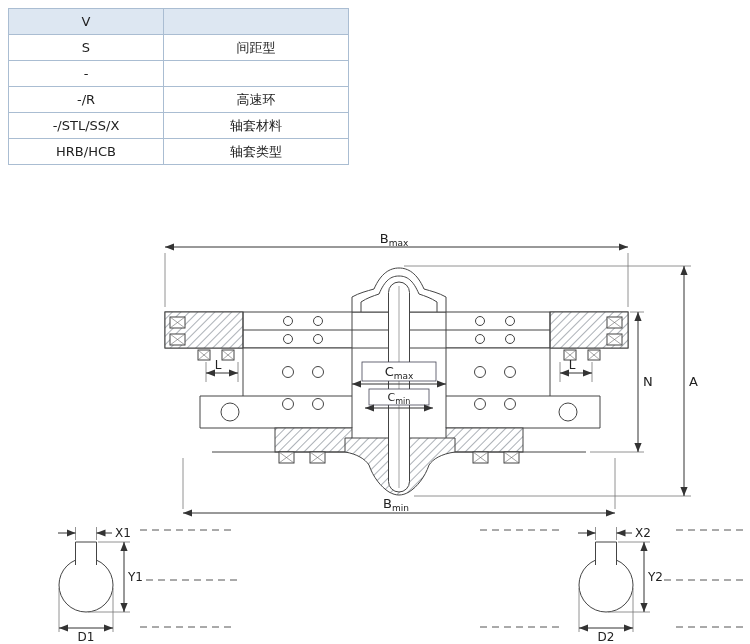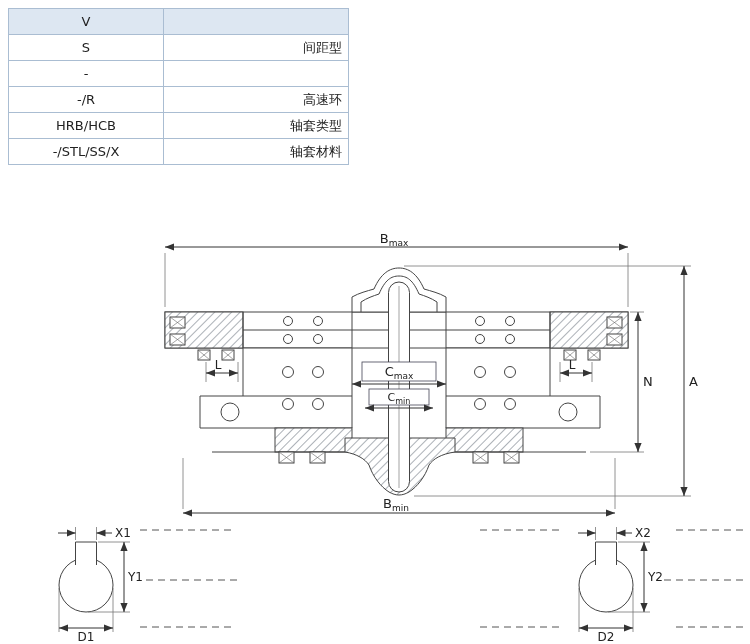--- a/index.html
+++ b/index.html
@@ -11,21 +11,21 @@
   .spec-table{
     position:absolute;left:8px;top:8px;
     border-collapse:collapse;table-layout:fixed;
   }
   .spec-table td{
     border:1px solid #aabdd2;
     height:25px;text-align:center;vertical-align:middle;
     font-size:13px;color:#222;padding:0 6px;
   }
   .spec-table td.c1{width:142px;}
-  .spec-table td.c2{width:172px;text-align:right;}
+  .spec-table td.c2{width:172px;}
   .spec-table tr.hdr td{background:#dde7f2;}
   svg{position:absolute;left:0;top:0;}
   svg text{fill:#222;font-family:"DejaVu Sans","Liberation Sans",sans-serif;}
   .obj{stroke:#444;stroke-width:1;fill:none;}
   .objw{stroke:#444;stroke-width:1;fill:#ffffff;}
   .hatched{stroke:#444;stroke-width:1;}
   .dim{stroke:#333;stroke-width:1;fill:none;}
   .ext{stroke:#777;stroke-width:0.8;fill:none;}
   .dash{stroke:#555;stroke-width:1;stroke-dasharray:7 5;fill:none;}
   .thin{stroke:#666;stroke-width:0.6;fill:none;}
@@ -45,26 +45,26 @@
     </tr>
     <tr>
       <td class="c1">-</td>
       <td class="c2"></td>
     </tr>
     <tr>
       <td class="c1">-/R</td>
       <td class="c2">高速环</td>
     </tr>
     <tr>
+      <td class="c1">-/STL/SS/X</td>
+      <td class="c2">轴套材料</td>
+    </tr>
+    <tr>
       <td class="c1">HRB/HCB</td>
       <td class="c2">轴套类型</td>
-    </tr>
-    <tr>
-      <td class="c1">-/STL/SS/X</td>
-      <td class="c2">轴套材料</td>
     </tr>
   </tbody>
 </table>
 
 <svg width="750" height="644" viewBox="0 0 750 644">
   <defs>
     <pattern id="hatch" width="6" height="6" patternUnits="userSpaceOnUse" patternTransform="rotate(45)">
       <rect width="6" height="6" fill="#ffffff"></rect>
       <line x1="0" y1="0" x2="0" y2="6" stroke="#5a6470" stroke-width="1"></line>
     </pattern>

